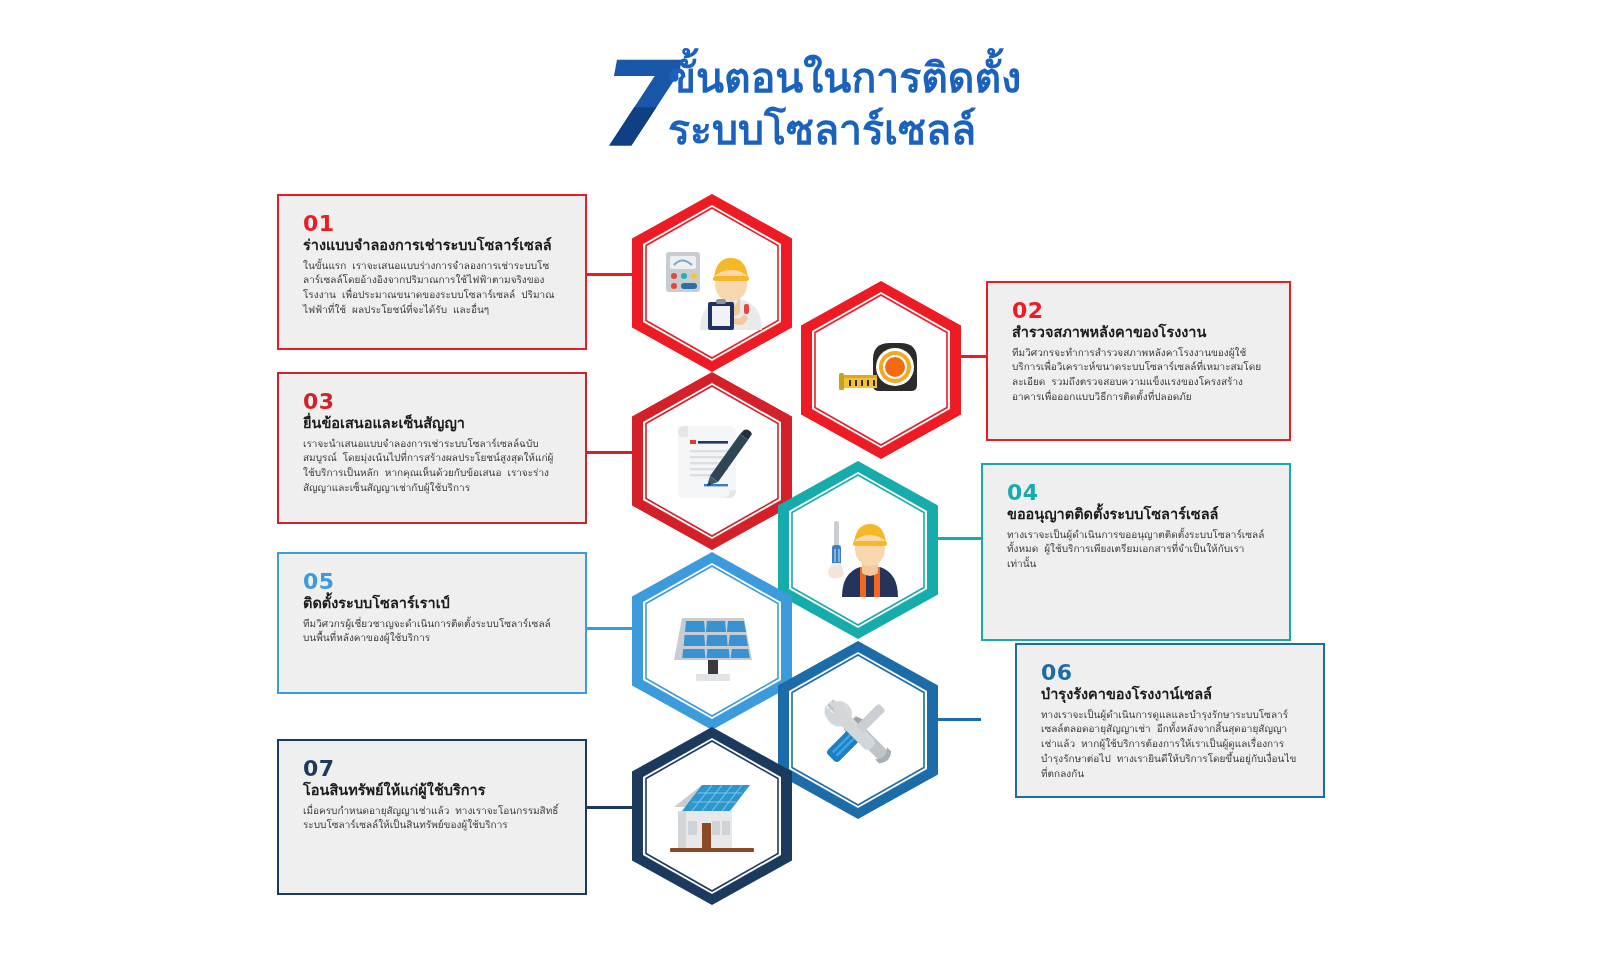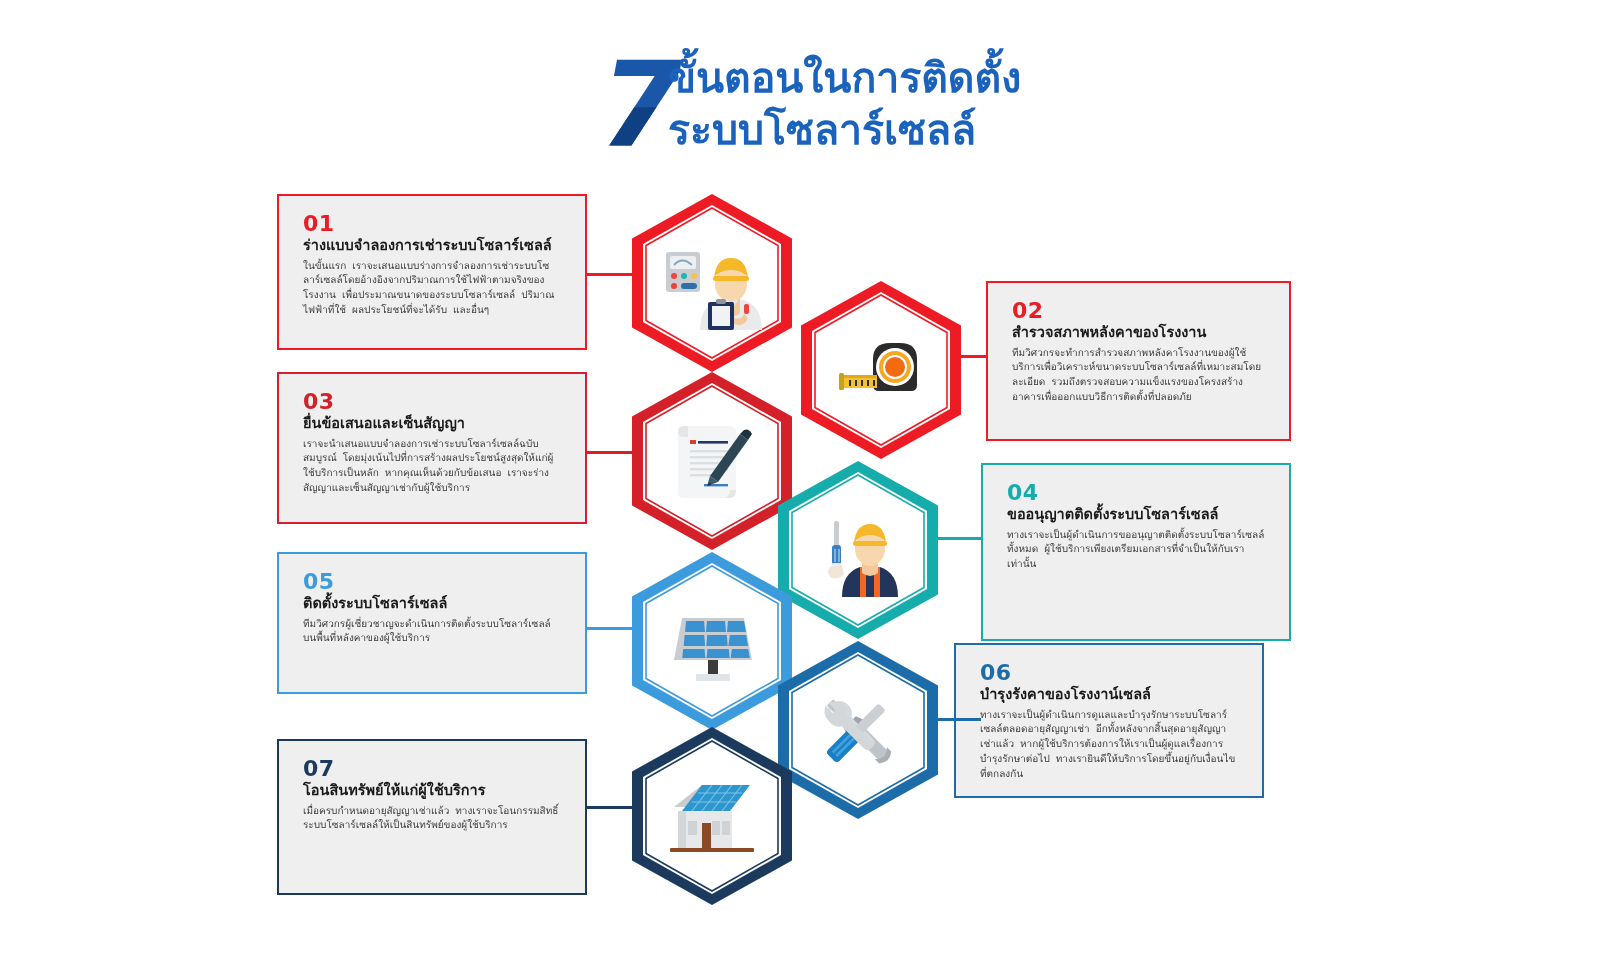--- a/index.html
+++ b/index.html
@@ -103,24 +103,24 @@
         <div class="head">ยื่นข้อเสนอและเซ็นสัญญา</div>
         <div class="body">เราจะนำเสนอแบบจำลองการเช่าระบบโซลาร์เซลล์ฉบับสมบูรณ์ โดยมุ่งเน้นไปที่การสร้างผลประโยชน์สูงสุดให้แก่ผู้ใช้บริการเป็นหลัก หากคุณเห็นด้วยกับข้อเสนอ เราจะร่างสัญญาและเซ็นสัญญาเช่ากับผู้ใช้บริการ</div>
       </div>
       <div class="card c-teal" style="left: 981px; top: 463px; width: 310px; height: 178px;">
         <div class="num n-teal">04</div>
         <div class="head">ขออนุญาตติดตั้งระบบโซลาร์เซลล์</div>
         <div class="body">ทางเราจะเป็นผู้ดำเนินการขออนุญาตติดตั้งระบบโซลาร์เซลล์ทั้งหมด ผู้ใช้บริการเพียงเตรียมเอกสารที่จำเป็นให้กับเราเท่านั้น</div>
       </div>
       <div class="card c-blue" style="left: 277px; top: 552px; width: 310px; height: 142px;">
         <div class="num n-blue">05</div>
-        <div class="head">ติดตั้งระบบโซลาร์เซลล์</div>
+        <div class="head">ติดตั้งระบบโซลาร์เราเป์</div>
         <div class="body">ทีมวิศวกรผู้เชี่ยวชาญจะดำเนินการติดตั้งระบบโซลาร์เซลล์บนพื้นที่หลังคาของผู้ใช้บริการ</div>
       </div>
-      <div class="card c-blue2" style="left: 954px; top: 643px; width: 310px; height: 155px;">
+      <div class="card c-blue2" style="left: 1015px; top: 643px; width: 310px; height: 155px;">
         <div class="num n-blue2">06</div>
         <div class="head">บำรุงรังคาของโรงงาน์เซลล์</div>
         <div class="body">ทางเราจะเป็นผู้ดำเนินการดูแลและบำรุงรักษาระบบโซลาร์เซลล์ตลอดอายุสัญญาเช่า อีกทั้งหลังจากสิ้นสุดอายุสัญญาเช่าแล้ว หากผู้ใช้บริการต้องการให้เราเป็นผู้ดูแลเรื่องการบำรุงรักษาต่อไป ทางเรายินดีให้บริการโดยขึ้นอยู่กับเงื่อนไขที่ตกลงกัน</div>
       </div>
       <div class="card c-navy" style="left: 277px; top: 739px; width: 310px; height: 156px;">
         <div class="num n-navy">07</div>
         <div class="head">โอนสินทรัพย์ให้แก่ผู้ใช้บริการ</div>
         <div class="body">เมื่อครบกำหนดอายุสัญญาเช่าแล้ว ทางเราจะโอนกรรมสิทธิ์ระบบโซลาร์เซลล์ให้เป็นสินทรัพย์ของผู้ใช้บริการ</div>
       </div>
     </div>

